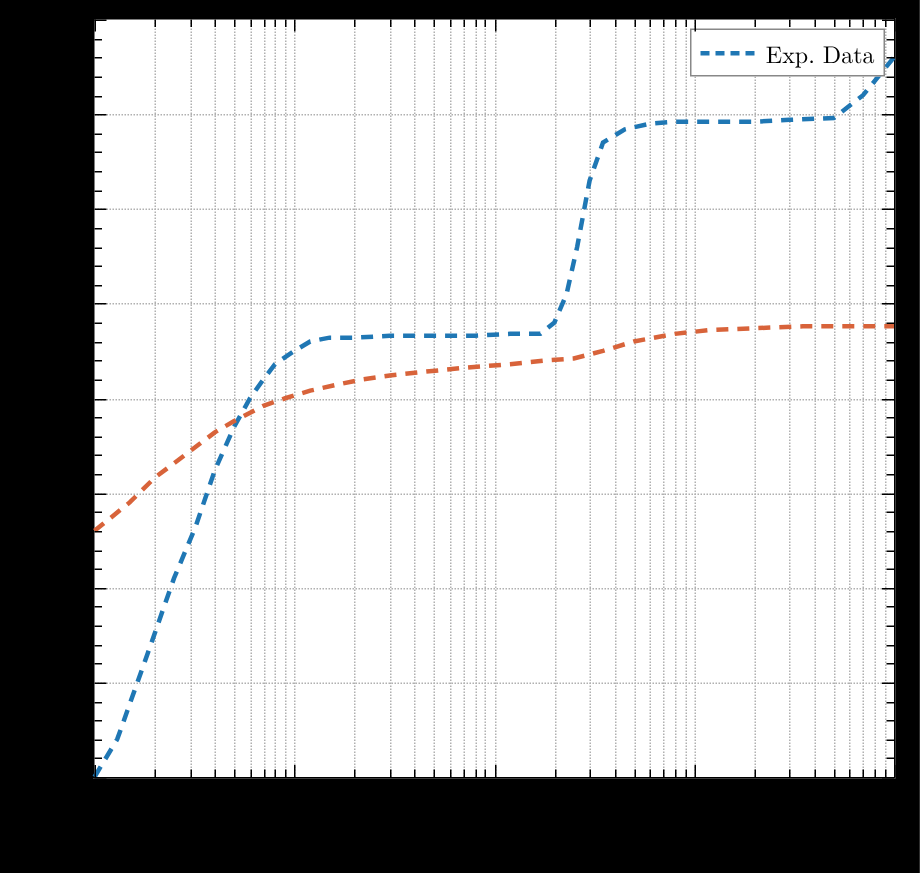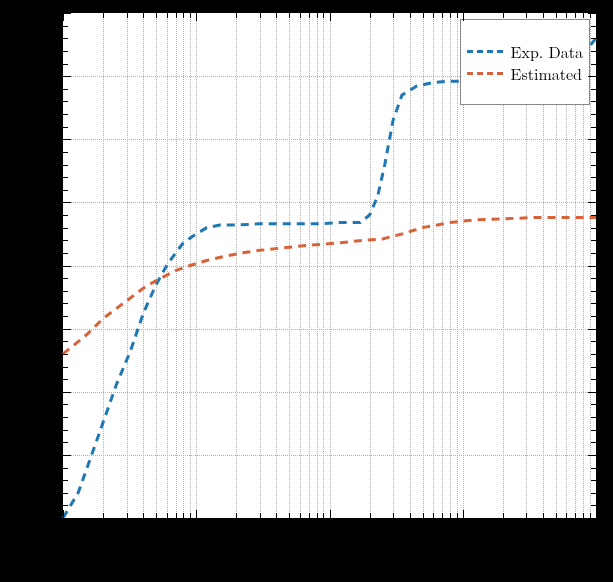--- a/index.html
+++ b/index.html
@@ -76,21 +76,21 @@
     top: 0;
     width: 100%;
     height: 100%;
     overflow: visible;
   }
   
   .legend {
     position: absolute;
     background: #fff;
     border: 1px solid #888;
-    padding: 20px 6px;
+    padding: 4px 6px;
     font-size: 16px;
     color: #000;
   }
   .legend-row {
     display: flex;
     align-items: center;
     height: 22px;
   }
   .legend-swatch {
     width: 36px;
@@ -149,24 +149,20 @@
       <div class="gridline v" style="left: 520.087px;"></div>
       <div class="gridline v" style="left: 526.903px;"></div>
       <svg class="lines" id="svg-lines" viewBox="0 0 533 505">
         <path d="M0.00 505.00 L15.18 479.75 L34.02 426.73 L53.03 372.44 L67.31 338.35 L80.22 300.48 L93.14 271.44 L103.69 252.50 L112.61 239.88 L120.34 229.77 L133.25 220.94 L143.80 214.63 L156.71 212.10 L173.36 212.10 L196.83 210.84 L226.39 210.84 L253.59 210.84 L277.05 209.58 L297.21 209.58 L306.61 202.00 L314.70 183.06 L321.80 151.50 L330.08 107.31 L339.00 82.06 L353.54 73.23 L370.19 69.44 L386.84 68.18 L410.30 68.18 L439.86 68.18 L463.33 66.91 L492.89 65.65 L512.36 50.50 L533.00 25.25 " fill="none" stroke="#1f77b4" stroke-width="3" stroke-dasharray="8,6" stroke-linecap="butt"></path>
         <path d="M0.00 340.88 L23.46 321.94 L40.11 305.52 L63.58 287.85 L80.22 275.23 L93.14 267.65 L112.61 257.55 L127.15 252.50 L143.80 247.45 L160.45 243.66 L178.88 239.88 L196.83 237.35 L220.29 234.82 L245.86 232.30 L277.05 229.77 L300.52 227.25 L319.53 225.99 L339.00 220.94 L359.64 214.63 L386.84 209.58 L410.30 207.05 L439.86 205.79 L472.25 204.53 L503.44 204.53 L533.00 204.53 " fill="none" stroke="#d8633a" stroke-width="3" stroke-dasharray="8,6" stroke-linecap="butt"></path>
       </svg>
     <div class="legend" id="legend" style="right: 6px; top: 6px;">
         <div class="legend-row">
           <div class="legend-swatch" style="border-top-color: rgb(31, 119, 180);"></div>
           <span>Exp. Data</span>
-        </div>
-        <div class="legend-row">
-          <div class="legend-swatch" style="border-top-color: rgb(216, 99, 58);"></div>
-          <span>Estimated</span>
         </div>
       </div>
   <div class="tick y-major" style="left: 0px; top: 505px;"></div>
       <div class="tick y-major" style="left: 525px; top: 505px;"></div>
       <div class="tick y-major" style="left: 0px; top: 441.875px;"></div>
       <div class="tick y-major" style="left: 525px; top: 441.875px;"></div>
       <div class="tick y-major" style="left: 0px; top: 378.75px;"></div>
       <div class="tick y-major" style="left: 525px; top: 378.75px;"></div>
       <div class="tick y-major" style="left: 0px; top: 315.625px;"></div>
       <div class="tick y-major" style="left: 525px; top: 315.625px;"></div>

